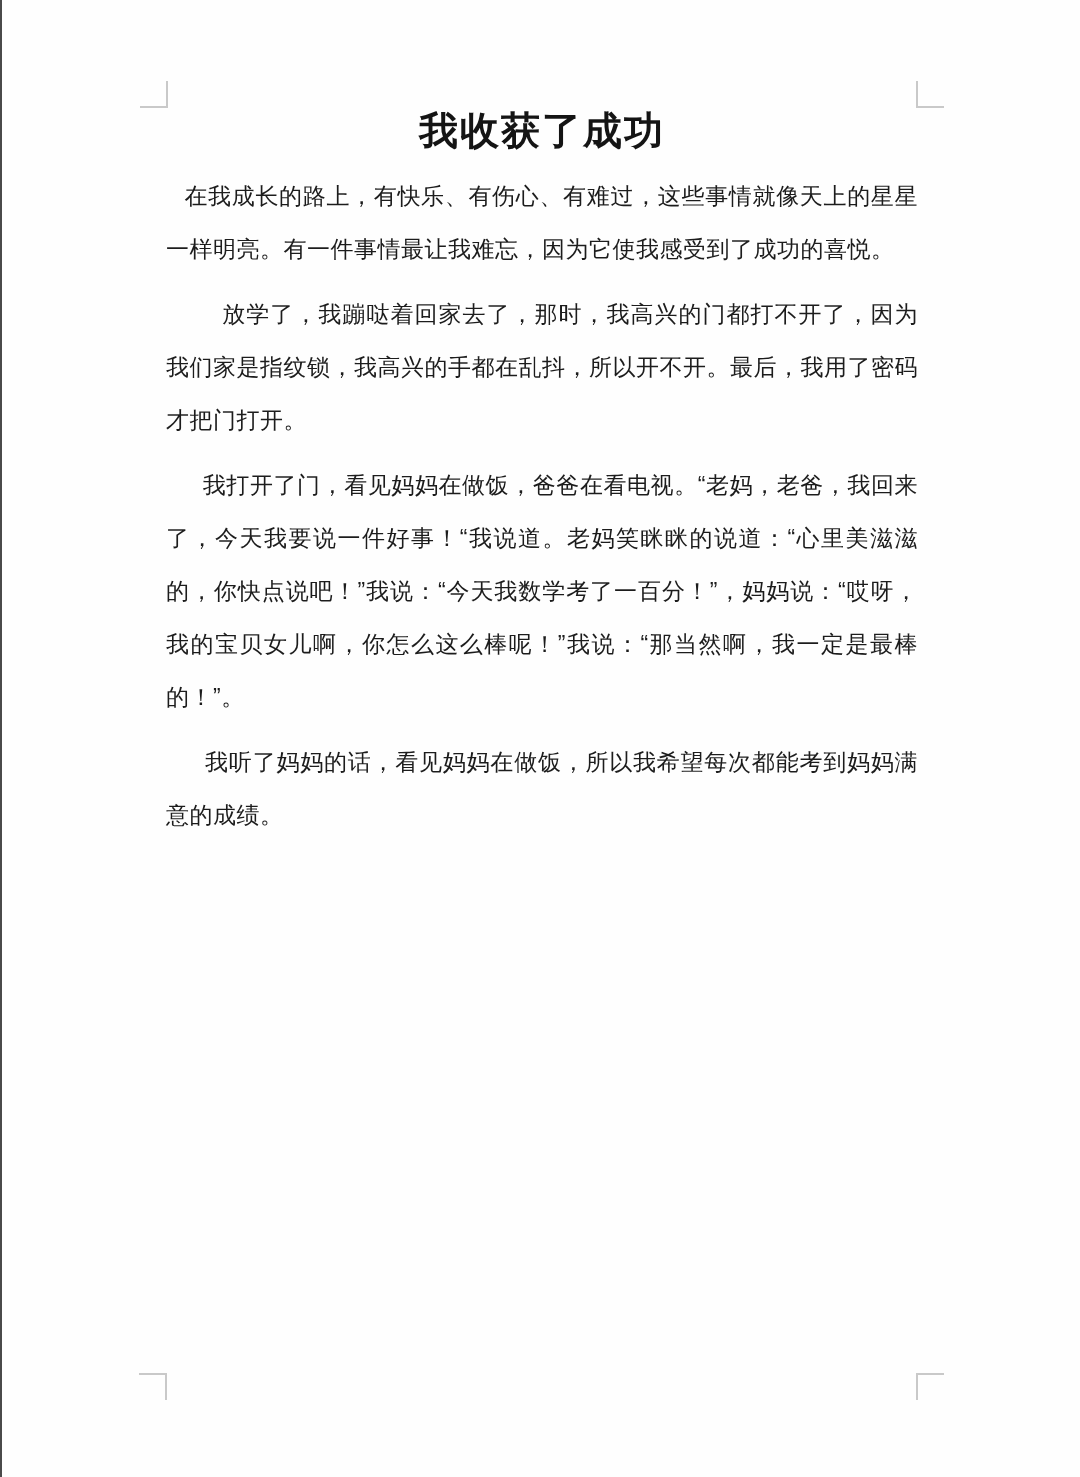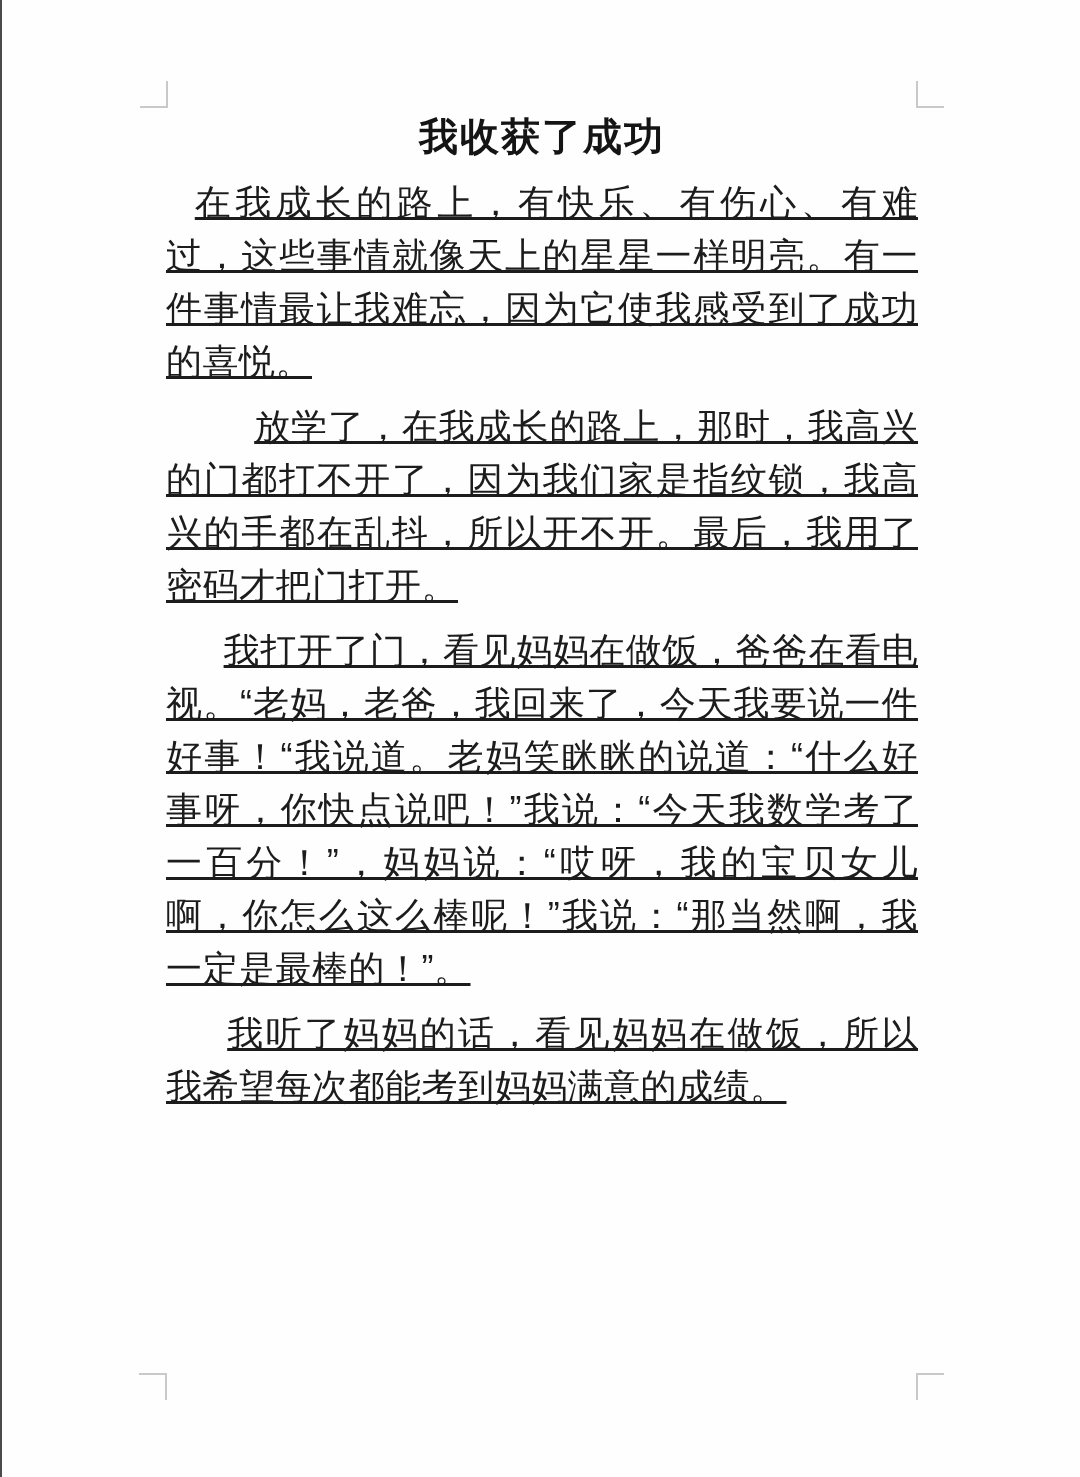--- a/index.html
+++ b/index.html
@@ -26,43 +26,42 @@
     position: absolute;
     width: 26px; height: 25px;
     border: 0 solid #c9c9c9;
   }
   .crop.tl { left: 140px; top: 81px;  border-right-width: 2px; border-bottom-width: 2px; }
   .crop.tr { left: 916px; top: 81px;  border-left-width: 2px;  border-bottom-width: 2px; }
   .crop.bl { left: 139px; top: 1373px; border-right-width: 2px; border-top-width: 2px; }
   .crop.br { left: 916px; top: 1373px; border-left-width: 2px;  border-top-width: 2px; }
   .content {
     position: absolute;
-    left: 166px; top: 108px;
+    left: 166px; top: 102px;
     width: 752px;
   }
   .title {
     margin: 0 0 10px 0;
     font-size: 39px;
     font-weight: 600;
     line-height: 58px;
     text-align: center;
     letter-spacing: 2px;
     color: #141414;
   }
   .para {
     margin: 0 0 12px 0;
-    font-size: 36px;
+    font-size: 23px;
     line-height: 53px;
     text-align: justify;
     text-justify: inter-character;
     word-break: break-all;
     overflow-wrap: break-word;
     color: #1c1c1c;
     letter-spacing: 0.5px;
-    text-decoration: underline;
   }
   .ind-1 { text-indent: 0.80em; }
   .ind-2 { text-indent: 1.50em; }
   .ind-3 { text-indent: 2.45em; }
   .ind-4 { text-indent: 1.60em; }
   .ind-5 { text-indent: 1.70em; }
 </style>
 </head>
 <body>
 
@@ -74,20 +73,20 @@
   <div class="crop tr"></div>
   <div class="crop bl"></div>
   <div class="crop br"></div>
 
   <div class="content">
     <h1 class="title">我收获了成功</h1>
 
     <p class="para ind-1">在我成长的路上，有快乐、有伤心、有难过，这些事情就像天上的星星一样明亮。有一件事情最让我难忘，因为它使我感受到了成功的喜悦。</p>
 
 
-    <p class="para ind-3">放学了，在我成长的路上，那时，我高兴的门都打不开了，因为我们家是指纹锁，我高兴的手都在乱抖，所以开不开。最后，我用了密码才把门打开。</p>
+    <p class="para ind-3">放学了，我蹦哒着回家去了，那时，我高兴的门都打不开了，因为我们家是指纹锁，我高兴的手都在乱抖，所以开不开。最后，我用了密码才把门打开。</p>
 
-    <p class="para ind-4">我打开了门，看见妈妈在做饭，爸爸在看电视。“老妈，老爸，我回来了，今天我要说一件好事！“我说道。老妈笑眯眯的说道：“什么好事呀，你快点说吧！”我说：“今天我数学考了一百分！”，妈妈说：“哎呀，我的宝贝女儿啊，你怎么这么棒呢！”我说：“那当然啊，我一定是最棒的！”。</p>
+    <p class="para ind-4">我打开了门，看见妈妈在做饭，爸爸在看电视。“老妈，老爸，我回来了，今天我要说一件好事！“我说道。老妈笑眯眯的说道：“心里美滋滋的，你快点说吧！”我说：“今天我数学考了一百分！”，妈妈说：“哎呀，我的宝贝女儿啊，你怎么这么棒呢！”我说：“那当然啊，我一定是最棒的！”。</p>
 
     <p class="para ind-5">我听了妈妈的话，看见妈妈在做饭，所以我希望每次都能考到妈妈满意的成绩。</p>
   </div>
 
 </div>
 
 </body></html>

